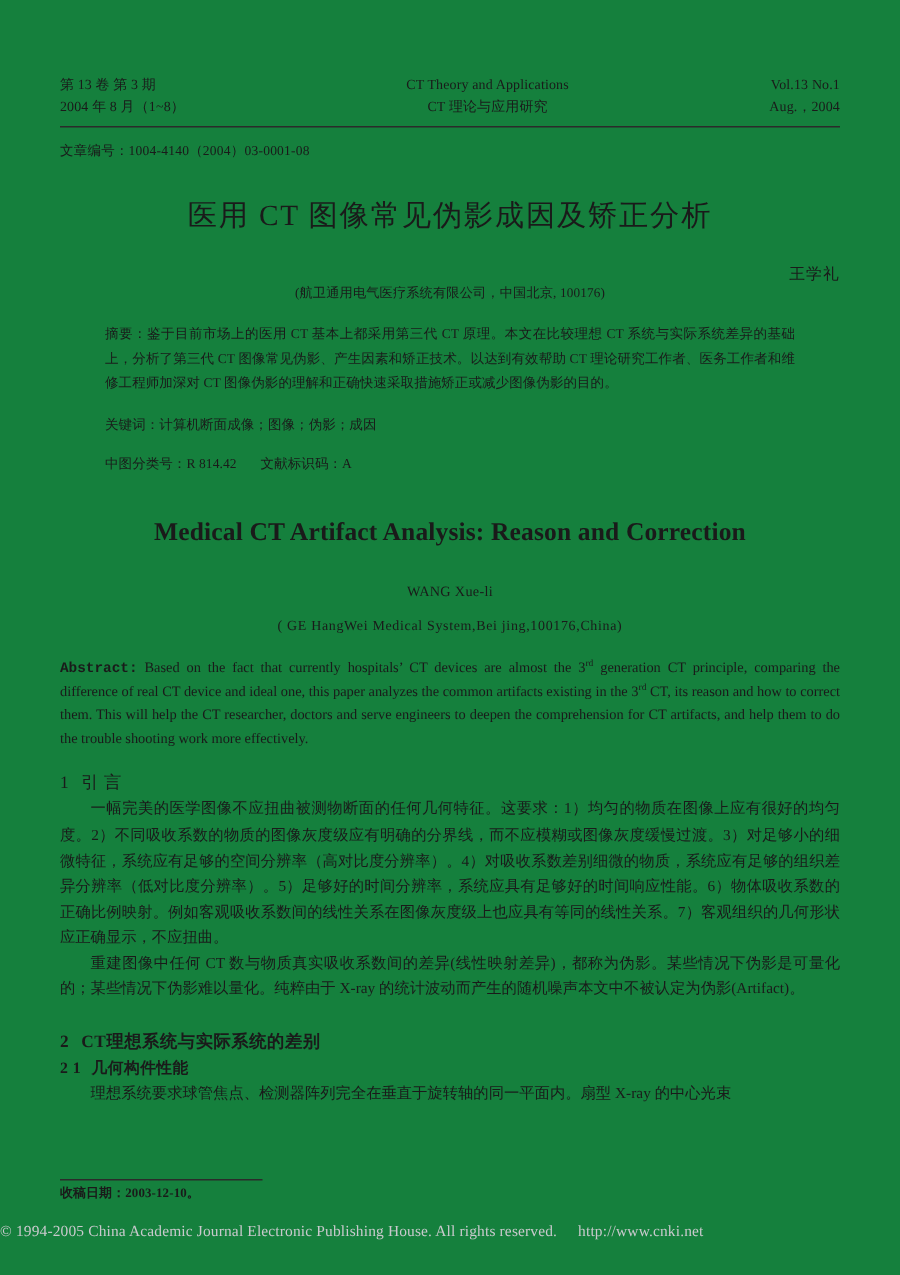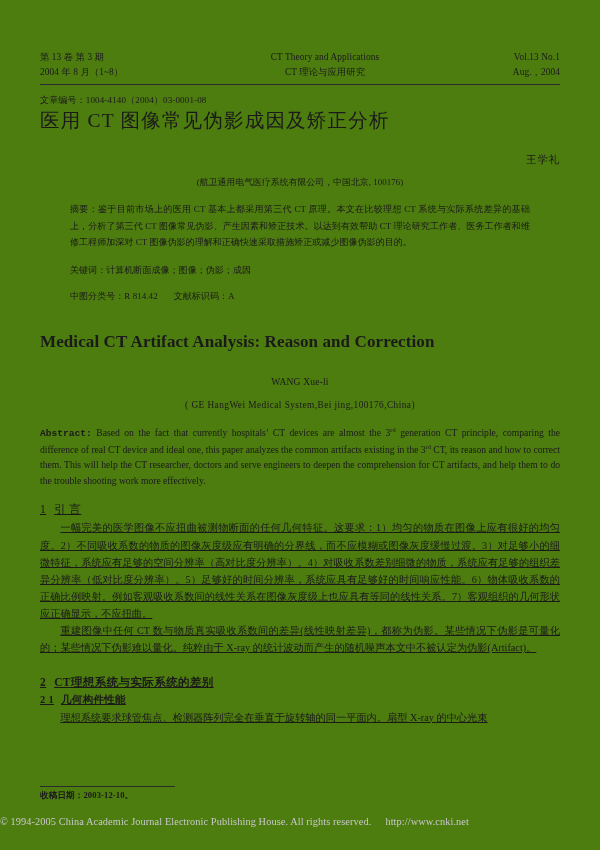--- a/index.html
+++ b/index.html
@@ -15,21 +15,21 @@
     position: relative;
     overflow: hidden;
   }
 
   .page {
     width: 600px;
     height: 850px;
     position: relative;
     box-sizing: border-box;
     padding: 0;
-    background: #4d7c0f;
+    background: #15803d;
   }
 
   .content {
     position: absolute;
     left: 40px;
     right: 40px;
     top: 0;
     width: 520px;
   }
 
@@ -57,35 +57,35 @@
   }
 
   .articleno {
     font-size: 9px;
     margin-top: 9px;
     letter-spacing: .15px;
   }
 
   
   .cn-title {
-    text-align: left;
+    text-align: center;
     font-size: 19.5px;
+    margin-top: 23px;
     letter-spacing: 1.2px;
     font-family: "Liberation Serif", "DejaVu Serif", serif;
   }
   .cn-author {
     text-align: right;
     font-size: 10.5px;
     margin-top: 19px;
     letter-spacing: .8px;
   }
   .cn-affil {
     text-align: center;
     font-size: 8.8px;
-    margin-top: 10px;
     letter-spacing: .1px;
   }
 
   
   .cn-abs-block {
     margin: 12px 30px 0 30px;
     font-size: 9px;
     line-height: 1.85;
     text-align: justify;
     text-justify: inter-ideograph;
@@ -101,21 +101,21 @@
   .clc-line {
     margin: 9px 30px 0 30px;
     font-size: 9px;
     line-height: 1.85;
     letter-spacing: .05px;
   }
   .gap-md { display: inline-block; width: 16px; }
 
   
   .en-title {
-    text-align: left;
+    text-align: center;
     font-size: 17px;
     font-weight: bold;
     margin-top: 28px;
     letter-spacing: .1px;
   }
   .en-author {
     text-align: center;
     font-size: 9.5px;
     margin-top: 25px;
     letter-spacing: .2px;
@@ -138,21 +138,20 @@
     margin-top: 10px;
     font-size: 9.6px;
     letter-spacing: .1px;
   }
   .en-kw b { font-weight: bold; }
   sup { font-size: 66%; vertical-align: super; line-height: 0; }
 
   
   .sec {
     margin-top: 14px;
-    text-decoration: underline;
   }
   .sec-h1 {
     font-size: 11.5px;
     letter-spacing: .4px;
     margin: 0 0 2px 0;
   }
   .sec-h1 .num { margin-right: 8px; }
   .sec-h2 {
     font-size: 10.5px;
     letter-spacing: .3px;

